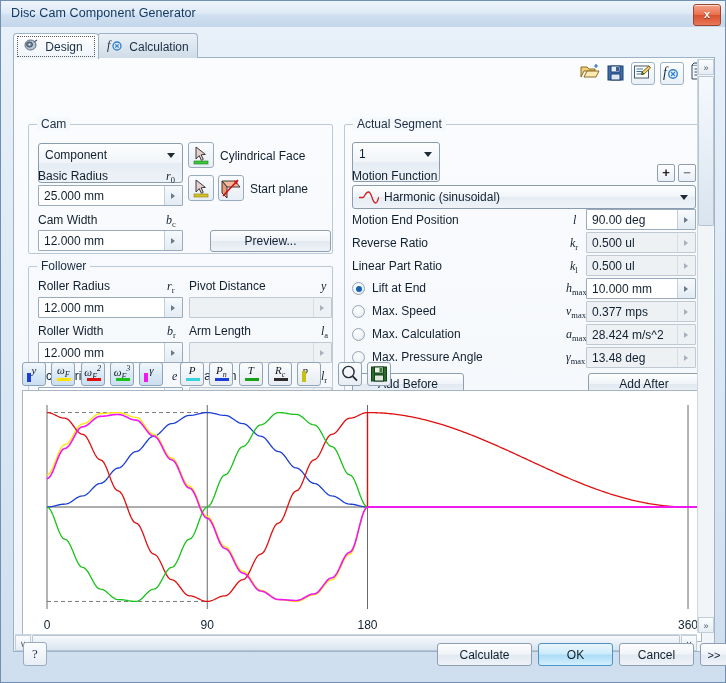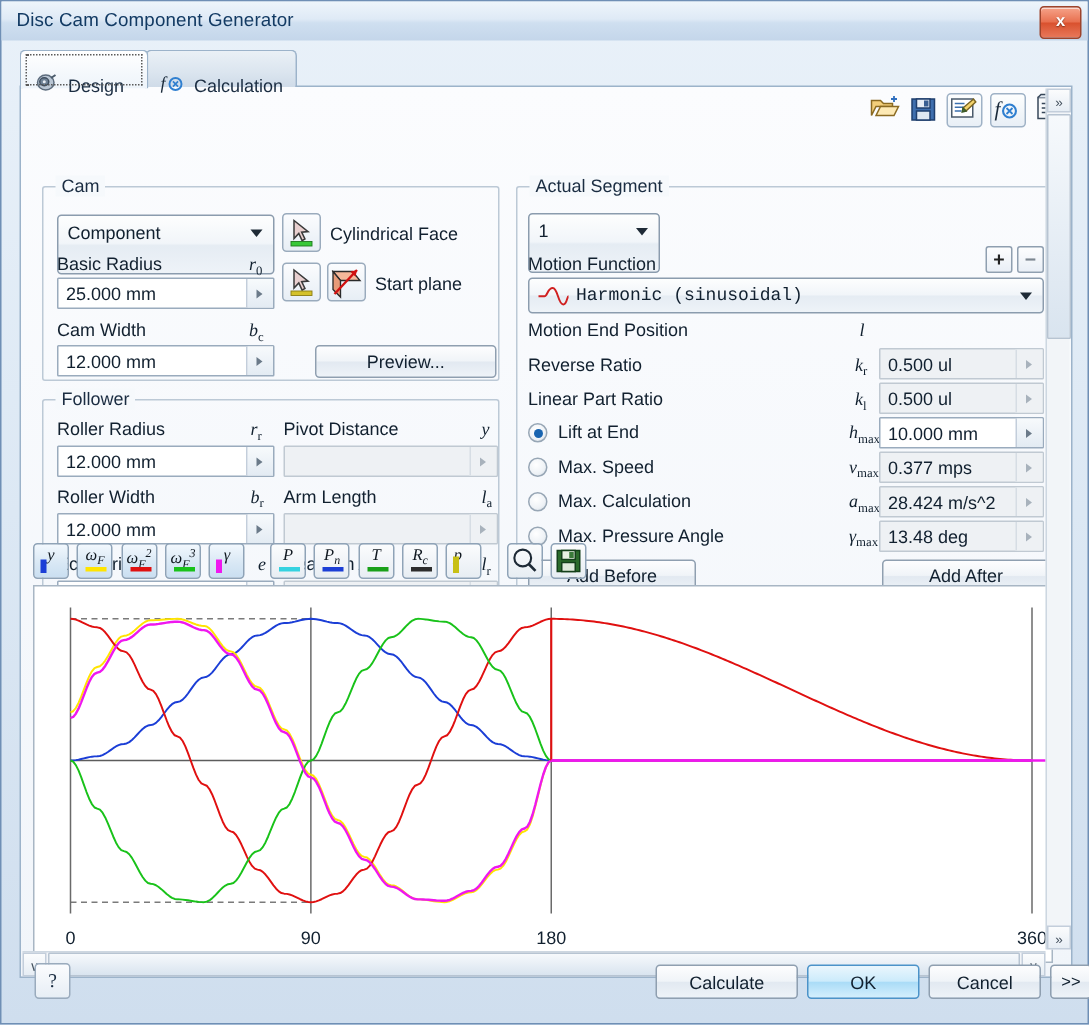--- a/index.html
+++ b/index.html
@@ -42,21 +42,21 @@
   #client{
     position:absolute;left:6px;top:28px;width:714px;height:649px;
     box-sizing:border-box;
   }
   
   #tabstrip{position:absolute;left:6px;top:4px;height:25px;}
   .tab{
     position:absolute;top:0;height:25px;box-sizing:border-box;
     border:1px solid #9cb3ca;border-bottom:none;
     border-radius:4px 4px 0 0;
-    padding:10px 9px;line-height:24px;font-size:12px;color:#1b2d42;
+    padding:0 9px;line-height:24px;font-size:12px;color:#1b2d42;
     cursor:pointer;white-space:nowrap;
   }
   .tab.sel{
     background:linear-gradient(to bottom,#ffffff 0%,#f4f8fc 60%,#eef4fa 100%);
     z-index:3;height:26px;
   }
   .tab.unsel{
     background:linear-gradient(to bottom,#eaf0f6 0%,#dbe5ef 60%,#cfdbe8 100%);
     z-index:2;
   }
@@ -381,26 +381,30 @@
       <span class="lbl" style="left:338px;top:111px;">Motion Function</span>
       <div class="plusbtn" style="left:643px;top:106px;">+</div>
       <div class="plusbtn" style="left:664px;top:106px;color:#7d8791;">−</div>
 
       <div class="combo" style="left:338px;top:127px;width:344px;height:24px;">
         <span style="position:absolute;left:5px;top:4px;">
           <svg width="22" height="15" viewBox="0 0 22 15">
             <path d="M1 7.5 H5 C7 7.5 7 2 10.5 2 C14 2 14 13 17.5 13 C20 13 20 7.5 21 7.5" fill="none" stroke="#d02020" stroke-width="1.3"></path>
           </svg>
         </span>
-        <span class="cv" style="left:31px;font-family:Liberation Mono, monospace;">Harmonic (sinusoidal)</span>
+        <span class="cv" style="left:31px;">Harmonic (sinusoidal)</span>
         <span class="arrow"></span>
       </div>
 
       <span class="lbl" style="left:338px;top:155px;">Motion End Position</span>
       <span class="sym" style="left:559px;top:155px;"><i>l</i></span>
+      <div class="field" style="left:572px;top:151px;width:110px;">
+        <span class="fv">90.00 deg</span>
+        <span class="spin"></span>
+      </div>
 
       <span class="lbl" style="left:338px;top:178px;">Reverse Ratio</span>
       <span class="sym" style="left:556px;top:178px;"><i>k</i><span class="sub">r</span></span>
       <div class="field disabled" style="left:572px;top:174px;width:110px;">
         <span class="fv">0.500 ul</span>
         <span class="spin"></span>
       </div>
 
       <span class="lbl" style="left:338px;top:201px;">Linear Part Ratio</span>
       <span class="sym" style="left:556px;top:201px;"><i>k</i><span class="sub">l</span></span>

